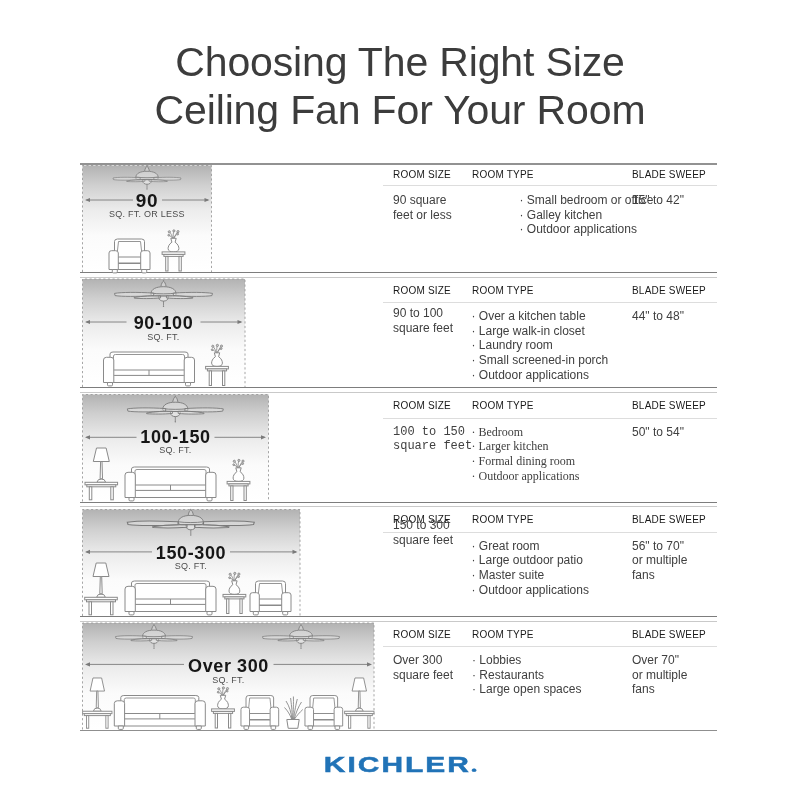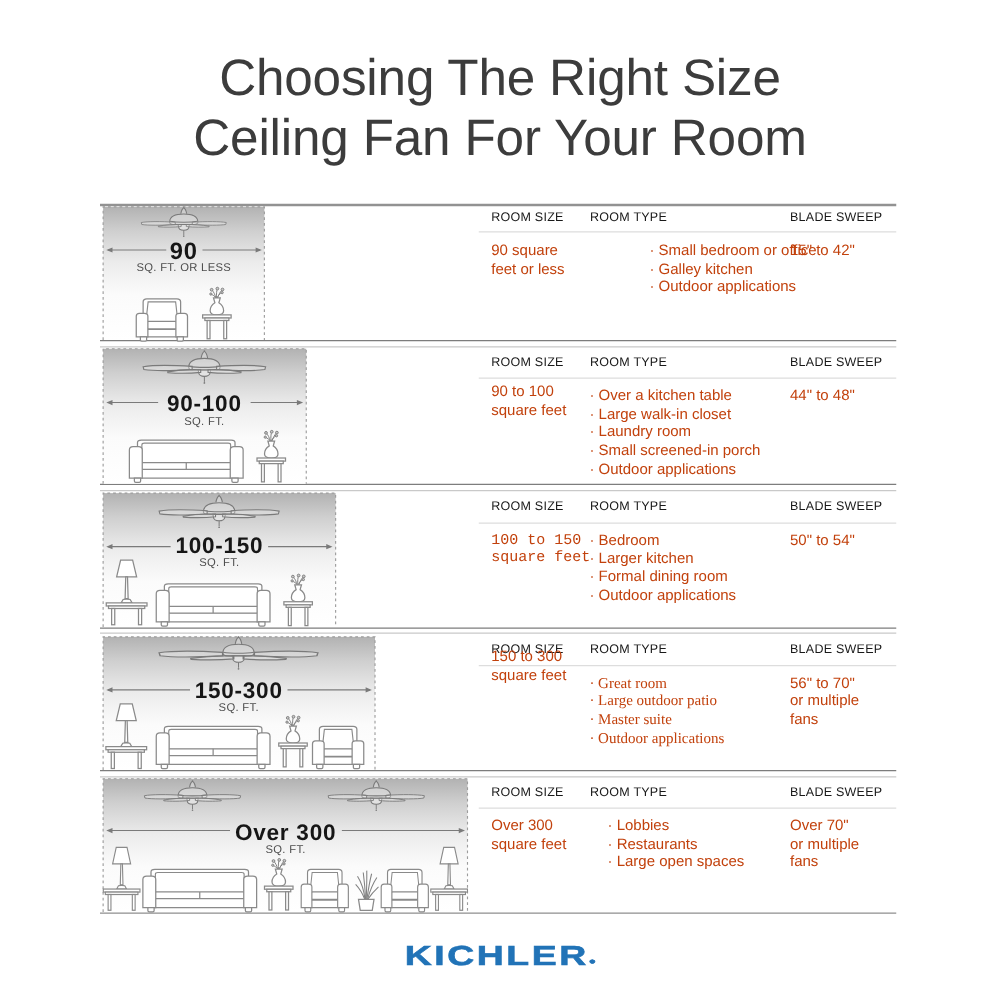--- a/index.html
+++ b/index.html
@@ -1,20 +1,20 @@
 <!DOCTYPE html>
 <html><head>
 <meta charset="utf-8">
 <style>
   html,body{margin:0;padding:0;background:#fff;width:800px;height:800px;overflow:hidden;}
   body{font-family:"Liberation Sans",sans-serif;position:relative;}
   .abs{position:absolute;}
   .hline{position:absolute;left:80px;width:637px;}
   .hdr{position:absolute;font-size:10px;font-weight:normal;letter-spacing:0.2px;color:#191919;white-space:nowrap;}
-  .body12{position:absolute;font-size:12px;line-height:14.8px;color:#c2410c;white-space:nowrap;}
+  .body12{position:absolute;font-size:12px;line-height:14.8px;color:#404040;white-space:nowrap;}
 </style>
 </head>
 <body>
 
 <div class="abs" id="title" style="left:0;top:38px;width:800px;text-align:center;font-size:41px;line-height:48px;color:#3c3c3c;letter-spacing:-0.15px;">Choosing The Right Size<br>Ceiling Fan For Your Room</div>
 
 <div class="hline" style="top:163px;height:1.8px;background:#929292;"></div>
 
 <div class="hline" style="top:272px;height:1.2px;background:#7d7d7d;"></div>
 
@@ -69,45 +69,45 @@
 <div class="body12" style="left:632px;top:308.9px;">44" to 48"</div>
 
 <div class="hdr" style="left:393px;top:399.6px;">ROOM SIZE</div>
 
 <div class="hdr" style="left:472px;top:399.6px;">ROOM TYPE</div>
 
 <div class="hdr" style="left:632px;top:399.6px;">BLADE SWEEP</div>
 
 <div class="body12" style="left:393px;top:424.6px;font-family:Liberation Mono, monospace;">100 to 150<br>square feet</div>
 
-<div class="body12" style="left:471.5px;top:424.6px;">· Bedroom<br>· Larger kitchen<br>· Formal dining room<br>· Outdoor applications</div>
+<div class="body12" style="left:471.5px;top:424.6px;font-family:Liberation Serif, serif;">· Bedroom<br>· Larger kitchen<br>· Formal dining room<br>· Outdoor applications</div>
 
 <div class="body12" style="left:632px;top:424.6px;">50" to 54"</div>
 
 <div class="hdr" style="left:393px;top:513.8px;">ROOM SIZE</div>
 
 <div class="hdr" style="left:472px;top:513.8px;">ROOM TYPE</div>
 
 <div class="hdr" style="left:632px;top:513.8px;">BLADE SWEEP</div>
 
 <div class="body12" style="left:393px;top:518px;">150 to 300<br>square feet</div>
 
-<div class="body12" style="left:471.5px;top:538.6px;font-family:Liberation Serif, serif;">· Great room<br>· Large outdoor patio<br>· Master suite<br>· Outdoor applications</div>
+<div class="body12" style="left:471.5px;top:538.6px;">· Great room<br>· Large outdoor patio<br>· Master suite<br>· Outdoor applications</div>
 
 <div class="body12" style="left:632px;top:538.6px;">56" to 70"<br>or multiple<br>fans</div>
 
 <div class="hdr" style="left:393px;top:628.6px;">ROOM SIZE</div>
 
 <div class="hdr" style="left:472px;top:628.6px;">ROOM TYPE</div>
 
 <div class="hdr" style="left:632px;top:628.6px;">BLADE SWEEP</div>
 
 <div class="body12" style="left:393px;top:652.9px;">Over 300<br>square feet</div>
 
-<div class="body12" style="left:486px;top:652.9px;">· Lobbies<br>· Restaurants<br>· Large open spaces</div>
+<div class="body12" style="left:472px;top:652.9px;">· Lobbies<br>· Restaurants<br>· Large open spaces</div>
 
 <div class="body12" style="left:632px;top:652.9px;">Over 70"<br>or multiple<br>fans</div>
 
 <div class="abs" style="left:0;top:752px;width:800px;text-align:center;color:#2173b7;"><span style="display:inline-block;font-size:22px;font-weight:bold;letter-spacing:1.5px;-webkit-text-stroke:0.5px #2173b7;transform:scaleX(1.36);transform-origin:50% 50%;">KICHLER<span style="font-size:7px;letter-spacing:0;vertical-align:0.5px;">●</span></span></div>
 
 <svg class="abs" style="left:0;top:0;" width="800" height="800" viewBox="0 0 800 800">
 <defs>
   <linearGradient id="roomGrad" x1="0" y1="0" x2="0" y2="1">
     <stop offset="0" stop-color="#b2b2b2"></stop>
     <stop offset="0.18" stop-color="#cfcfcf"></stop>

